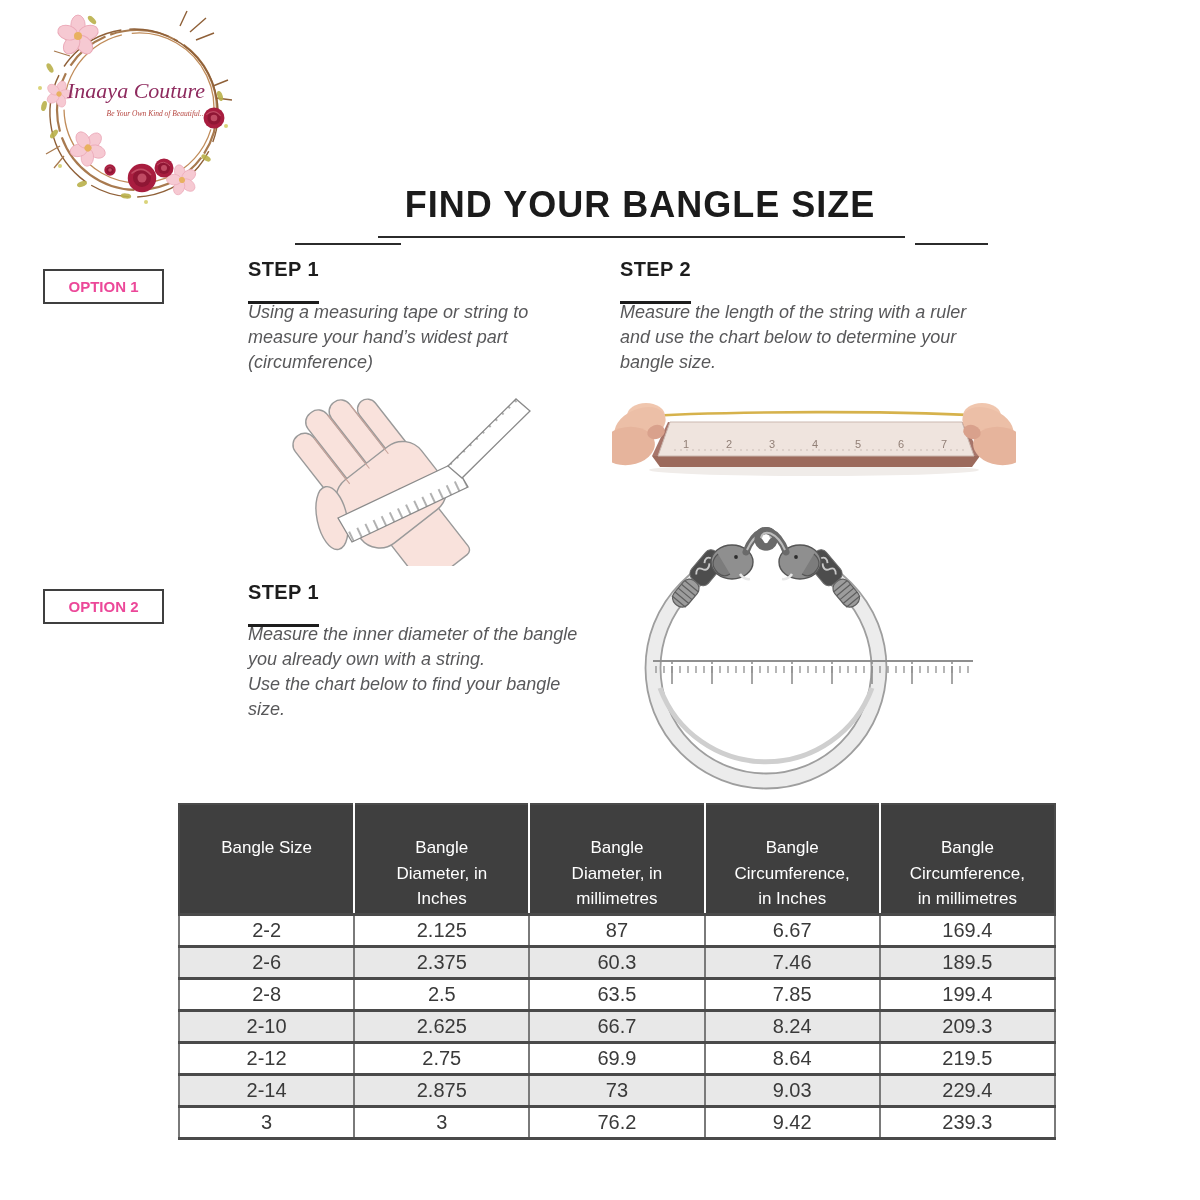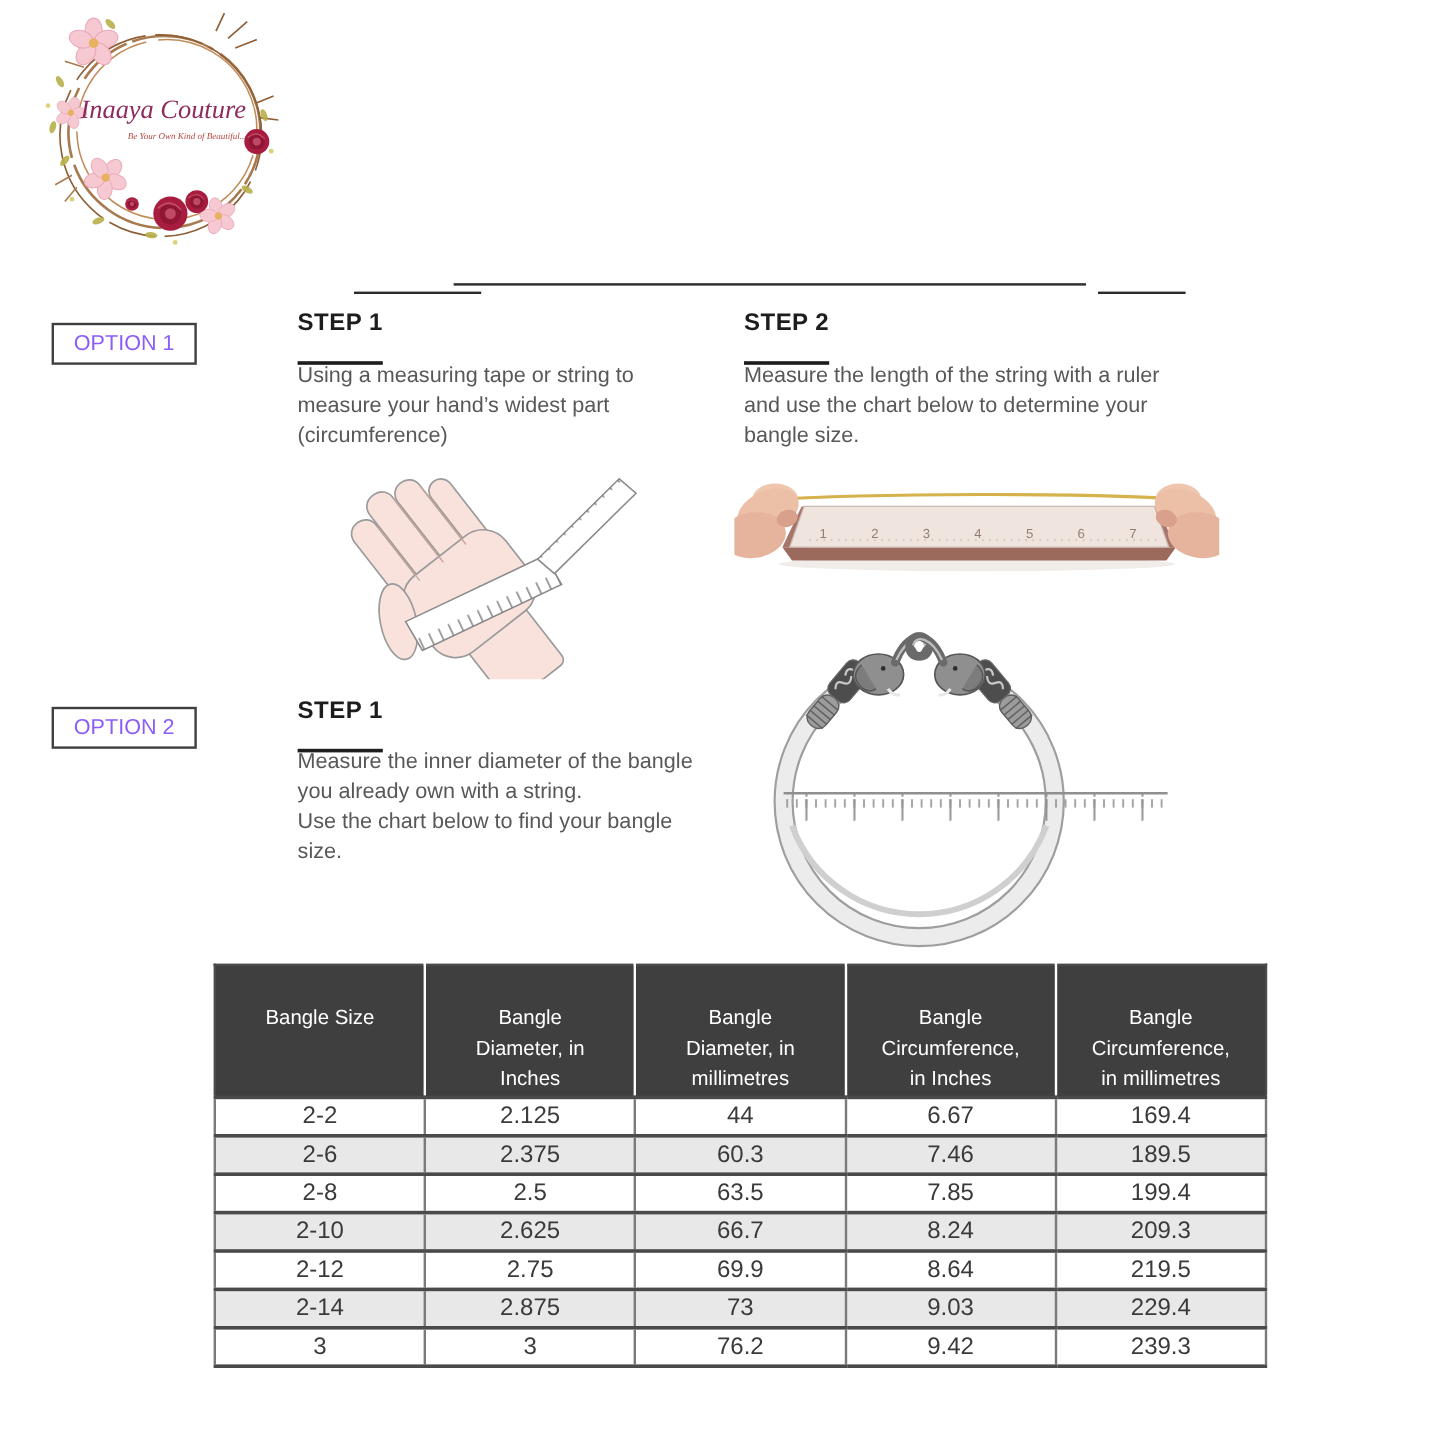--- a/index.html
+++ b/index.html
@@ -3,24 +3,24 @@
 <meta charset="utf-8">
 <style>
   html,body{margin:0;padding:0;background:#ffffff;}
   #canvas{position:relative;width:1200px;height:1200px;background:#fff;overflow:hidden;
           font-family:"Liberation Sans",sans-serif;}
   .abs{position:absolute;}
   .page-title{left:330px;top:184px;width:620px;text-align:center;font-size:36px;font-weight:700;
               color:#1b1b1b;letter-spacing:1px;}
   .rule{height:2px;background:#2b2b2b;}
   .option-box{width:117px;height:31px;border:2px solid #3f3f3f;display:flex;align-items:center;
-              justify-content:center;font-weight:400;font-size:18px;color:#8b5cf6;background:#fff;}
+              justify-content:center;font-weight:700;font-size:15px;color:#ec4899;background:#fff;}
   .step-h{font-size:20px;font-weight:700;color:#1d1d1d;border-bottom:3px solid #1d1d1d;
           padding-bottom:20px;display:inline-block;letter-spacing:0.4px;}
-  .para{font-size:18px;color:#58585a;line-height:25px;white-space:pre-line;}
+  .para{font-size:18px;color:#58585a;line-height:25px;white-space:pre-line;font-style:italic;}
   .size-table{left:178px;top:803px;width:878px;border-collapse:collapse;table-layout:fixed;
               border:2px solid #4a4a4a;}
   .size-table th{background:#3f3f3f;color:#fff;font-weight:400;font-size:17px;line-height:1.5;
                  vertical-align:top;padding-top:30px;height:102px;white-space:pre-line;
                  border-left:2px solid #fdfdfd;box-sizing:border-box;}
   .size-table th:first-child{border-left:none;}
   .size-table td{height:29px;text-align:center;font-size:20px;color:#3a3a3a;padding:0;
                  border:2px solid #7a7a7a;border-top:3px solid #4a4a4a;border-bottom:3px solid #4a4a4a;}
   .size-table tbody tr:nth-child(even){background:#e8e8e8;}
   .size-table tbody tr:nth-child(odd){background:#ffffff;}
@@ -82,20 +82,21 @@
       <use href="#rose" transform="translate(112,172) scale(1.5)"></use>
       <use href="#rose" transform="translate(134,162) scale(1.0)"></use>
       <use href="#rose" transform="translate(184,112) scale(1.1)"></use>
       <use href="#rose" transform="translate(80,164) scale(0.6)"></use>
     </g>
 
     <text x="106" y="92" text-anchor="middle" font-size="22" font-style="italic" font-family="'Liberation Serif',serif" fill="#8e2a5e">Inaaya Couture</text>
     <text x="126" y="110" text-anchor="middle" font-size="7.5" font-style="italic" font-family="'Liberation Serif',serif" fill="#b5453f">Be Your Own Kind of Beautiful...</text>
   </svg>
 
+  <div class="abs page-title">FIND YOUR BANGLE SIZE</div>
   <div class="abs rule" style="left:378px;top:236px;width:527px"></div>
   <div class="abs rule" style="left:295px;top:243px;width:106px"></div>
   <div class="abs rule" style="left:915px;top:243px;width:73px"></div>
 
   <div class="abs option-box" style="left:43px;top:269px">
     <span>OPTION 1</span>
   </div>
 
   <div class="abs" style="left:248px;top:258px">
     <span class="step-h">STEP 1</span>
@@ -248,21 +249,21 @@
 in Inches</th>
         <th>Bangle
 Circumference,
 in millimetres</th>
       </tr>
     </thead>
     <tbody>
       <tr>
         <td>2-2</td>
         <td>2.125</td>
-        <td>44</td>
+        <td>87</td>
         <td>6.67</td>
         <td>169.4</td>
       </tr>
       <tr>
         <td>2-6</td>
         <td>2.375</td>
         <td>60.3</td>
         <td>7.46</td>
         <td>189.5</td>
       </tr>

